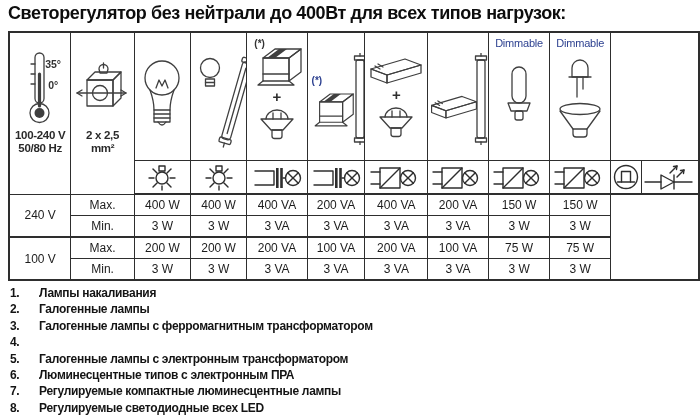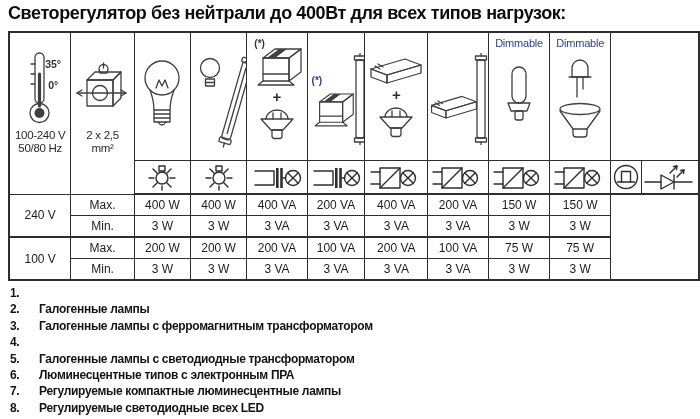--- a/index.html
+++ b/index.html
@@ -16,21 +16,21 @@
   td.iconcell{height:127px;position:relative;vertical-align:top;}
   tr.symrow td{height:32px;border-bottom:2px solid #2e2e2e;}
   tr.datarow td{height:20px;}
   tr.v100 td{border-top:2px solid #2e2e2e;}
   td.thickbottom{border-bottom:2px solid #2e2e2e;}
   td.lbl{text-align:left;padding-left:11px;}
 
   td.envcell{vertical-align:top;}
   .env-inner{height:127px;display:flex;flex-direction:column;align-items:center;}
   .envicon{flex:1;display:flex;align-items:center;justify-content:center;}
-  .envtext{font-size:11.5px;font-weight:normal;color:#2a2a2a;line-height:13px;
+  .envtext{font-size:11.5px;font-weight:bold;color:#2a2a2a;line-height:13px;
            padding-bottom:22px;letter-spacing:-0.3px;}
 
   .thermo-wrap{position:relative;width:58px;height:78px;}
   .tlabel{position:absolute;font-size:10.5px;font-weight:bold;color:#333;}
   .t35{left:34px;top:8px;} .t0{left:37px;top:29px;}
 
   .stack{display:flex;flex-direction:column;align-items:center;height:127px;}
   .plus{font-size:15px;font-weight:bold;color:#2e2e2e;line-height:14px;margin:2px 0;}
   .dimmable{display:block;margin-top:4px;font-size:11px;color:#2b3f8f;
             letter-spacing:-0.2px;}
@@ -429,35 +429,36 @@
     <td>3 VA</td>
     <td>3 W</td>
     <td>3 W</td>
   </tr>
 </tbody>
   </table>
 
 <div class="legend">
   <div class="legend-row">
     <span class="legend-num">1.</span>
+    <span>Лампы накаливания</span>
     </div>
   <div class="legend-row">
     <span class="legend-num">2.</span>
     <span>Галогенные лампы</span>
     </div>
   <div class="legend-row">
     <span class="legend-num">3.</span>
     <span>Галогенные лампы с ферромагнитным трансформатором</span>
     </div>
   <div class="legend-row">
     <span class="legend-num">4.</span>
     </div>
   <div class="legend-row">
     <span class="legend-num">5.</span>
-    <span>Галогенные лампы с светодиодные трансформатором</span>
+    <span>Галогенные лампы с электронным трансформатором</span>
     </div>
   <div class="legend-row">
     <span class="legend-num">6.</span>
     <span>Люминесцентные типов с электронным ПРА</span>
     </div>
   <div class="legend-row">
     <span class="legend-num">7.</span>
     <span>Регулируемые компактные люминесцентные лампы</span>
     </div>
   <div class="legend-row">

